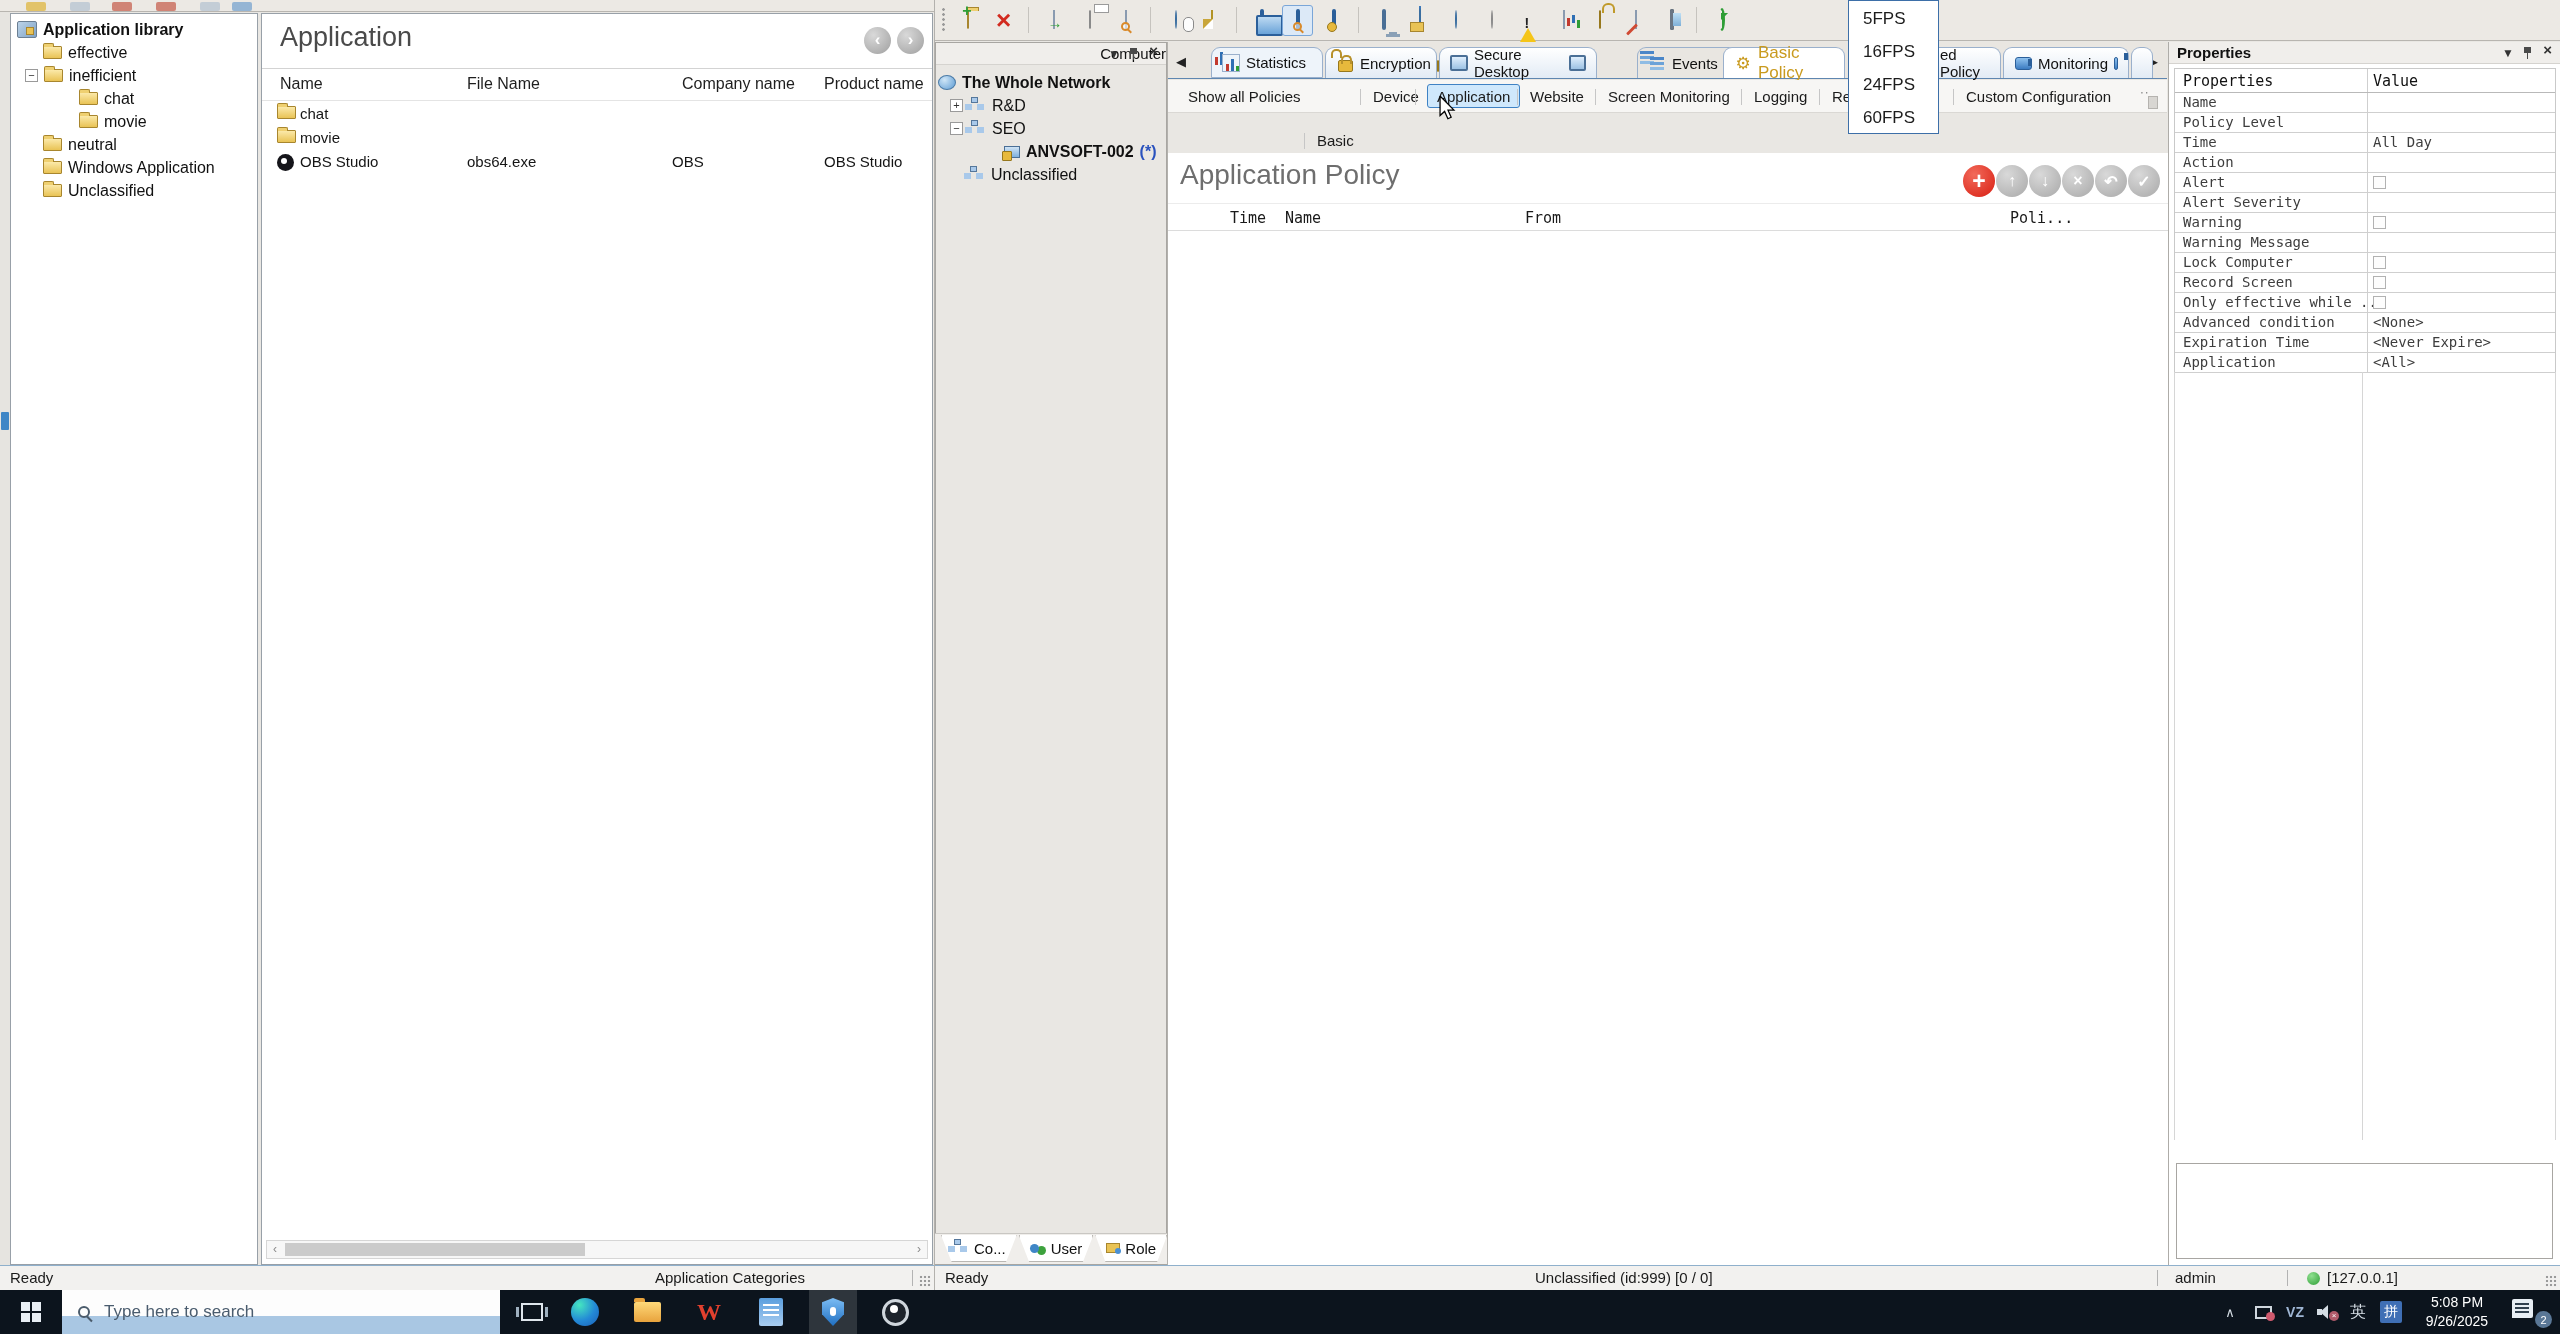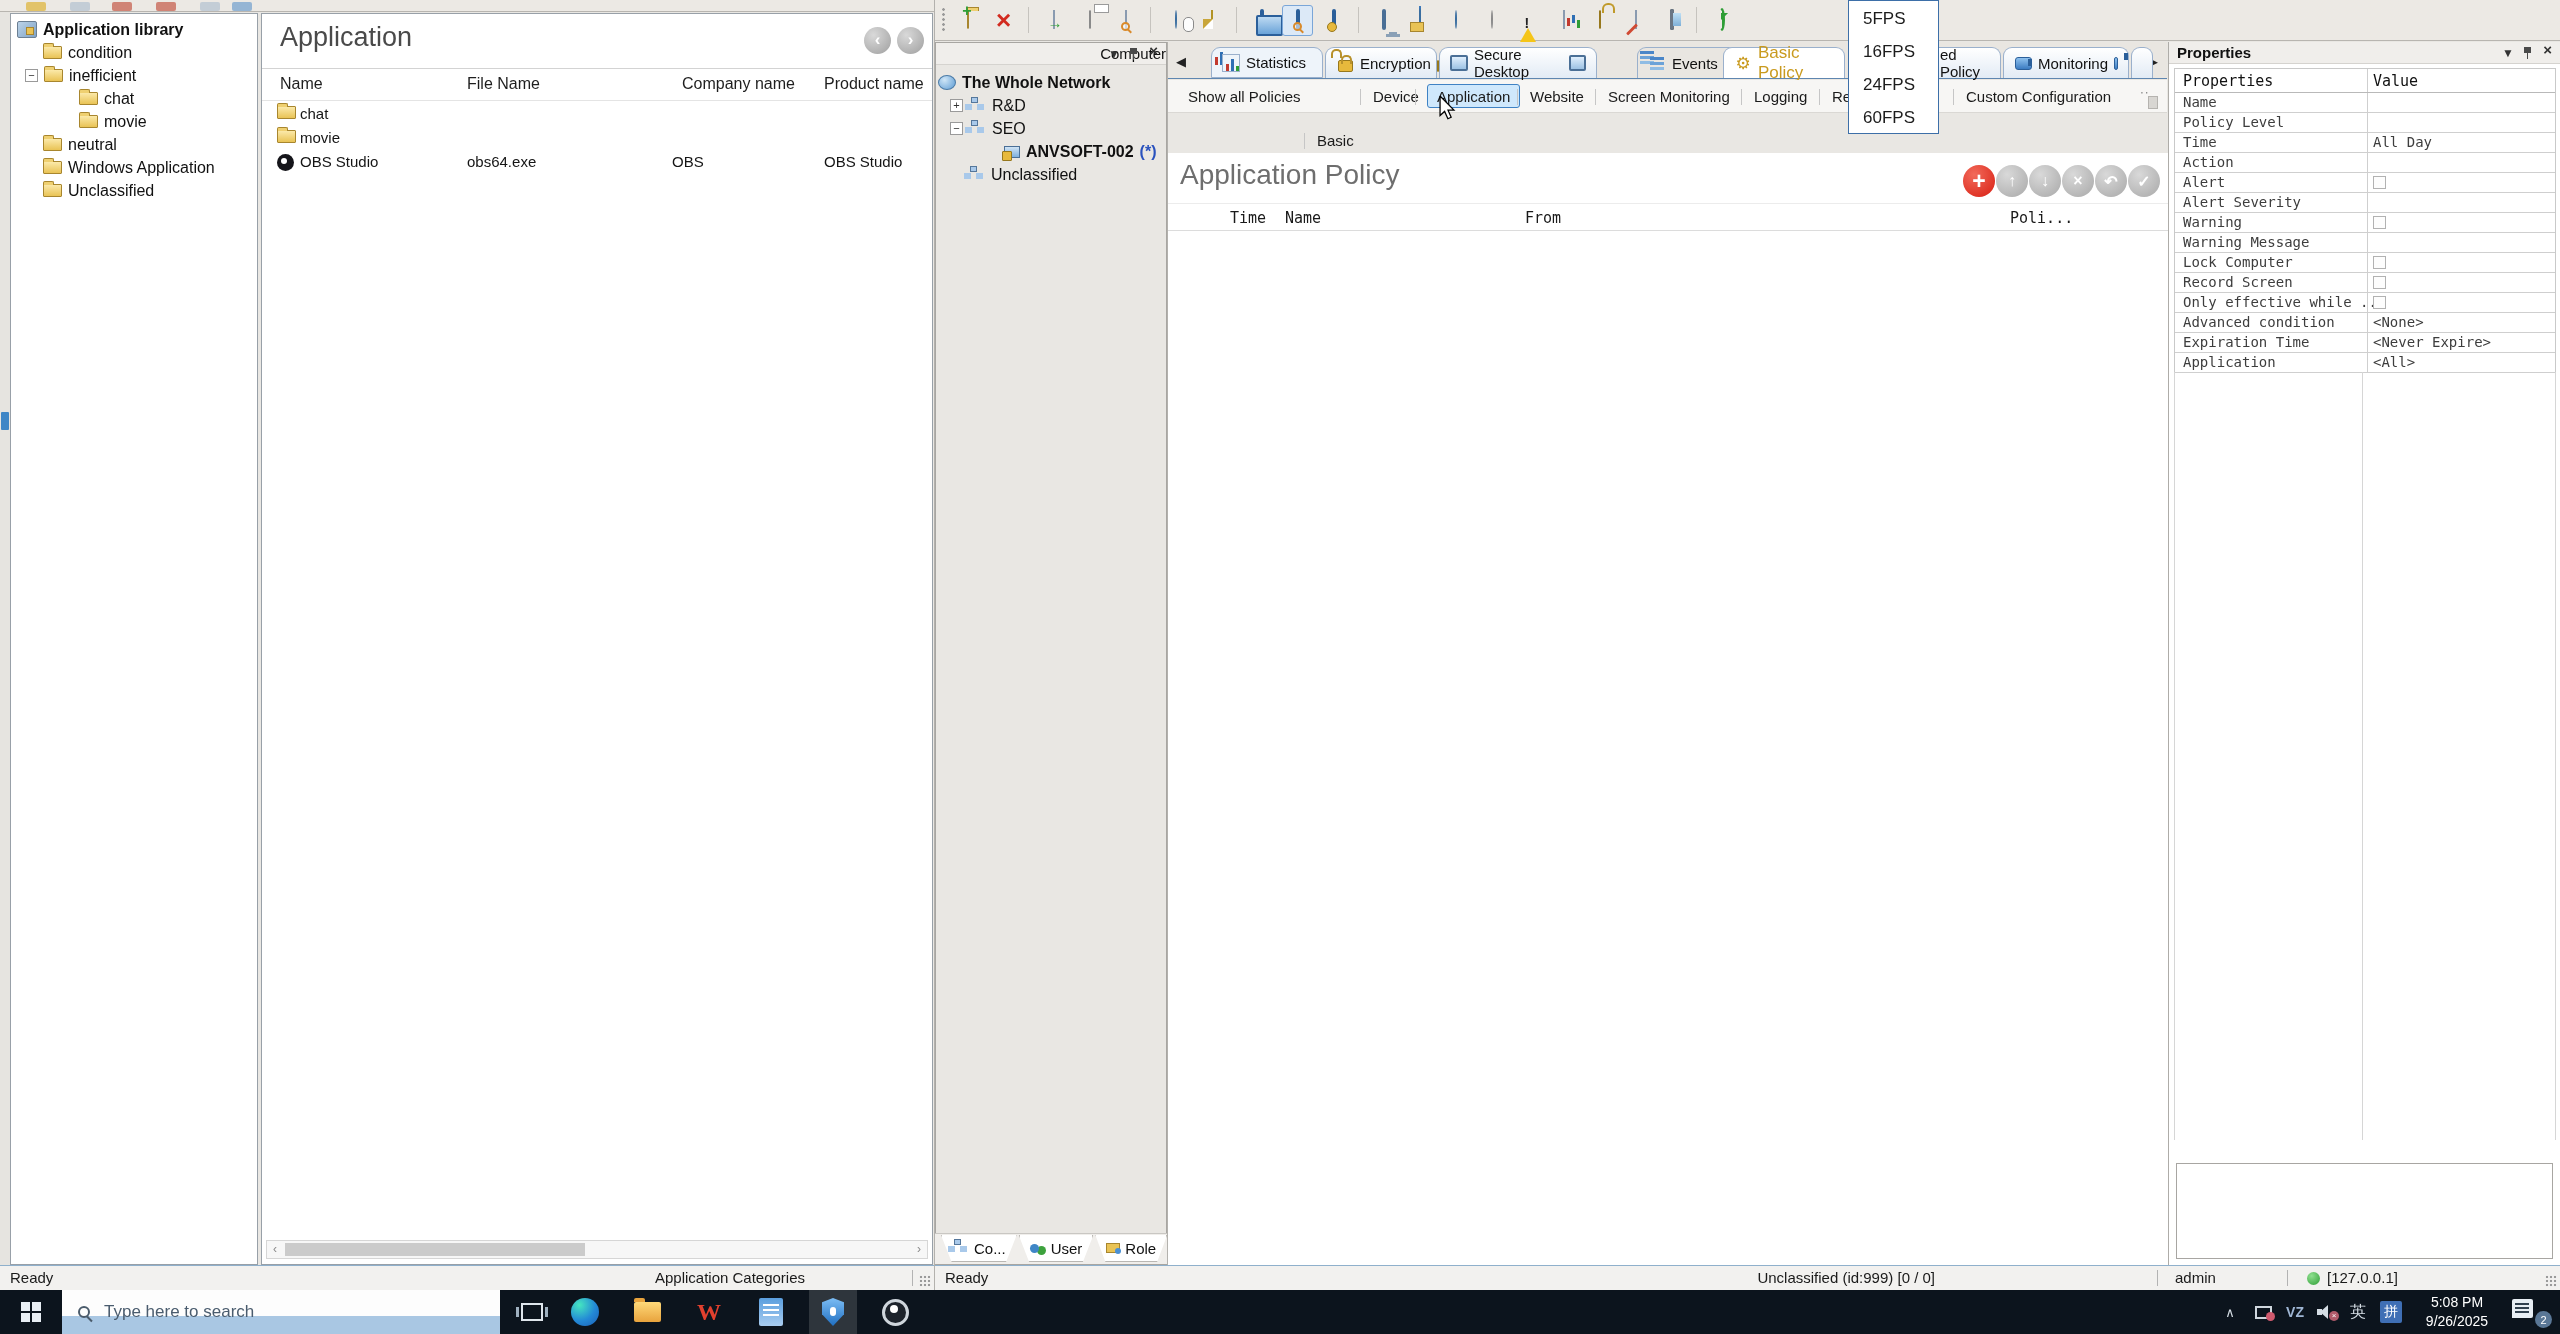--- a/index.html
+++ b/index.html
@@ -268,21 +268,21 @@
     <div class="tree">
       <div class="trow root">
         <span class="applib-ic"></span>
         <span class="tlabel">Application library</span>
       </div>
       <div>
 
       <div class="trow level-1">
 
             <span class="folder-ic"></span>
-            <span class="tlabel">condition</span>
+            <span class="tlabel">effective</span>
           </div>
           <div class="trow level-1 expand-minus">
             <span class="twisty"></span>
             <span class="folder-ic"></span>
             <span class="tlabel">inefficient</span>
           </div>
           <div class="trow level-2">
 
             <span class="folder-ic"></span>
             <span class="tlabel">chat</span>
@@ -651,21 +651,21 @@
 
           </div>
         </div>
     </div>
     <div class="props-ext"></div>
     <div class="props-note"></div>
   </div>
 
   <div class="abs statusbar status-right">
     <span style="left:10px">Ready</span>
-    <span style="left:600px;width:400px;text-align:right">Unclassified (id:999) [0 / 0]</span>
+    <span style="left:600px;width:400px;text-align:left">Unclassified (id:999) [0 / 0]</span>
     <div class="vsep" style="left:1222px"></div>
     <span style="left:1240px">admin</span>
     <div class="vsep" style="left:1352px"></div>
     <span style="left:1372px;top:6px;width:13px;height:13px;border-radius:50%;background:radial-gradient(circle at 35% 30%,#8fe08f,#2f9e36);display:block"></span>
     <span style="left:1392px">[127.0.0.1]</span>
     <div class="grip"></div>
   </div>
 
   <div class="abs fps-menu">
 

